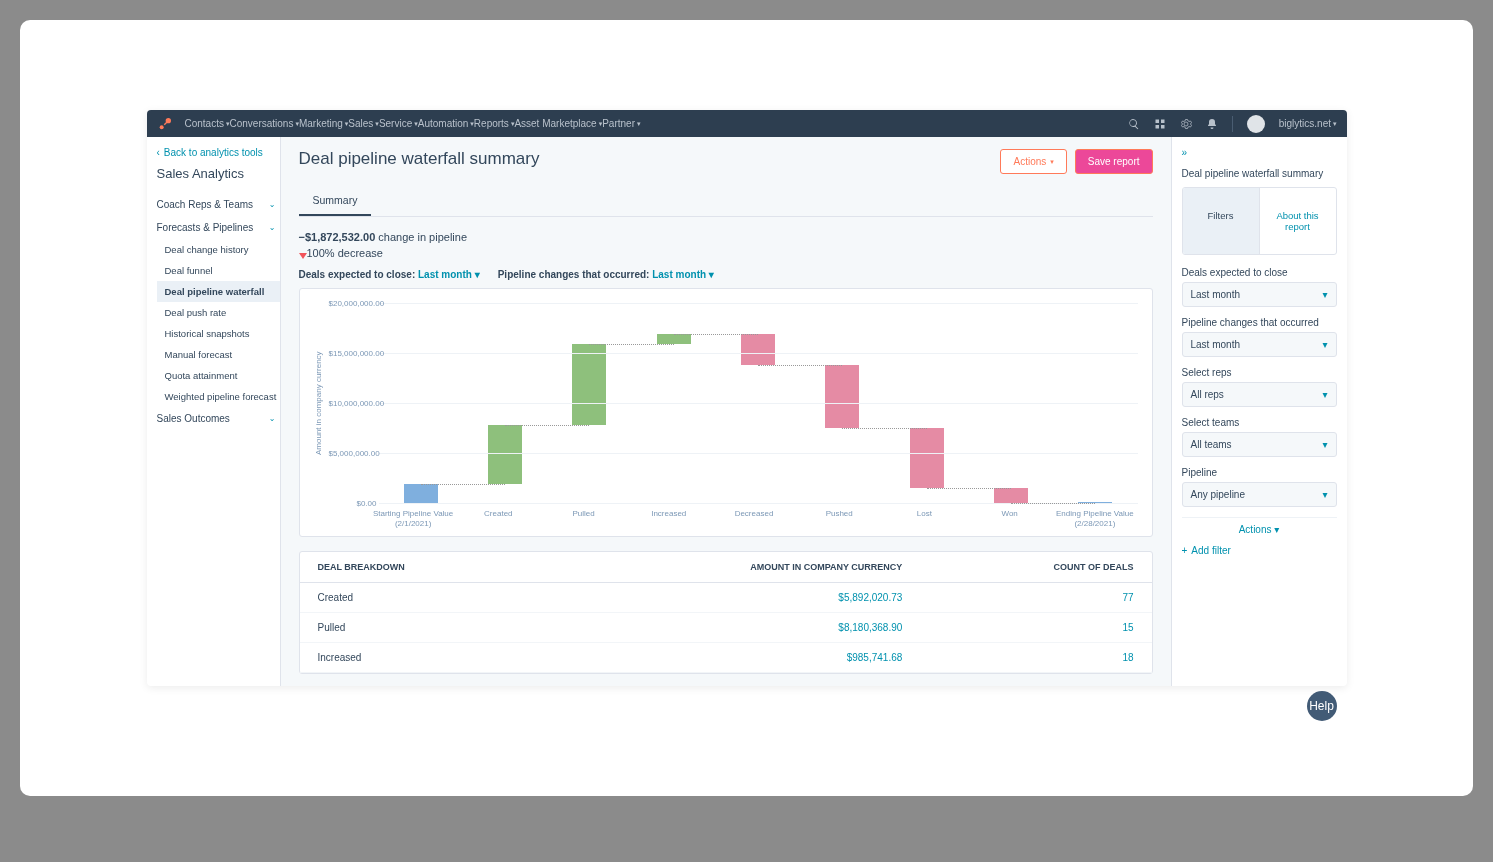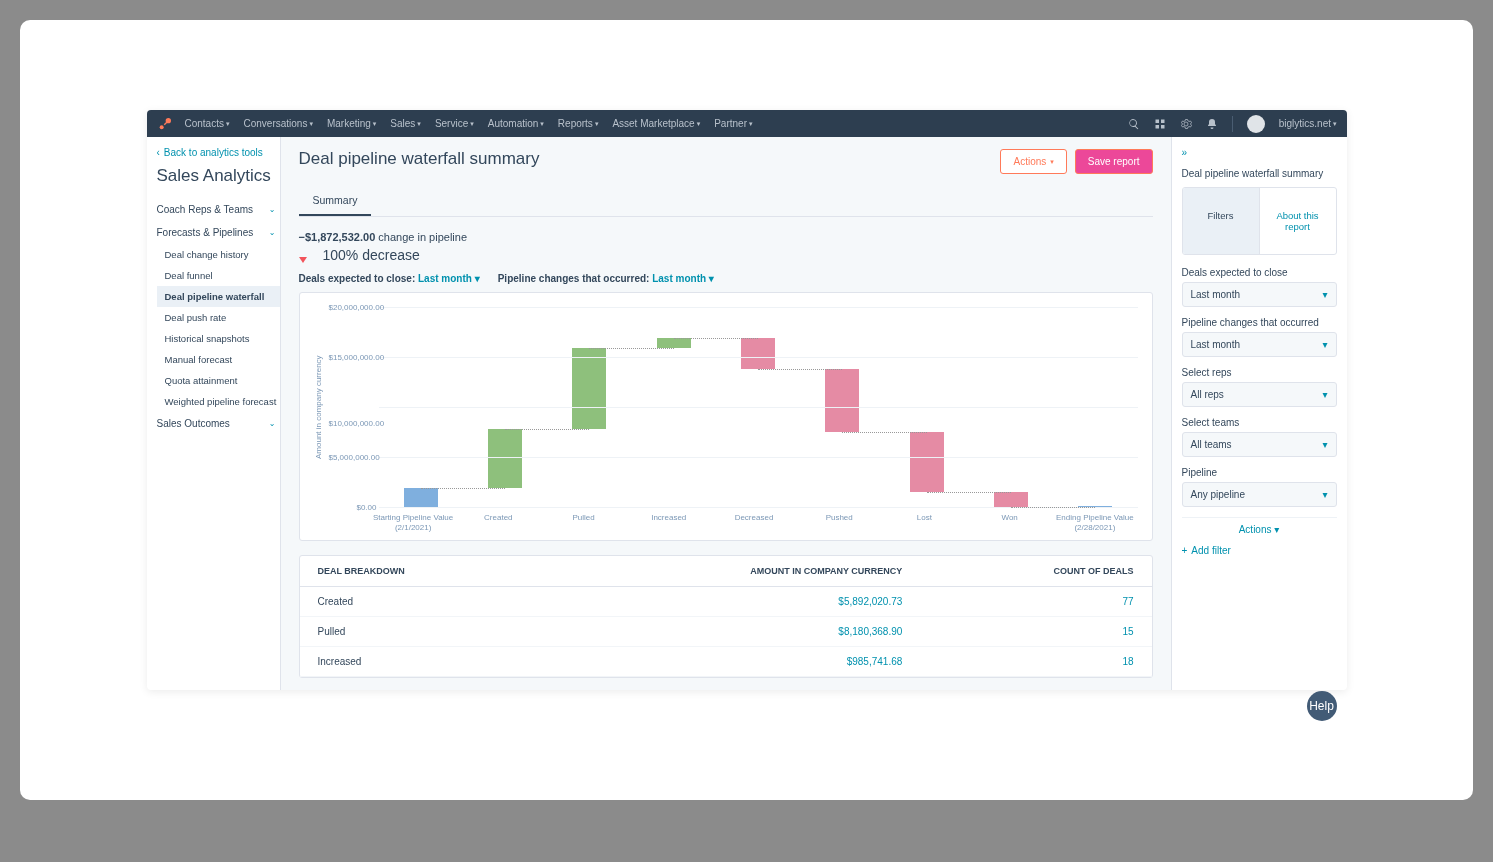--- a/index.html
+++ b/index.html
@@ -3,52 +3,52 @@
 <meta charset="utf-8">
 <style>
 * { box-sizing: border-box; margin: 0; padding: 0; }
 body { font-family: -apple-system, BlinkMacSystemFont, "Segoe UI", Helvetica, Arial, sans-serif; background: #8b8b8b; padding: 20px; }
 .frame { background: #fff; border-radius: 10px; padding: 90px 0 110px 0; display: flex; justify-content: center; }
 .app { width: 1200px; background: #fff; border-radius: 4px; box-shadow: 0 2px 8px rgba(0,0,0,0.08); overflow: hidden; }
 
 
 .topbar { background: #2d3e50; height: 27px; display: flex; align-items: center; padding: 0 10px; color: #b8c1cb; font-size: 10px; }
 .topbar .logo { width: 16px; height: 16px; margin-right: 12px; }
-.topbar .nav { display: flex; gap: 14px; flex: 1; }
+.topbar .nav { display: flex; flex: 1; }
 .topbar .nav-item { cursor: pointer; display: flex; align-items: center; gap: 2px; }
 .topbar .right { display: flex; align-items: center; gap: 14px; }
 .topbar svg { fill: #b8c1cb; }
 .avatar { width: 18px; height: 18px; border-radius: 50%; background: #e0e4e8; }
 
 
 .body { display: flex; }
 .sidebar { width: 133px; padding: 10px 0 10px 10px; font-size: 10px; }
 .back-link { color: #0091ae; cursor: pointer; display: flex; align-items: center; gap: 4px; margin-bottom: 8px; }
-.page-title { font-size: 17px; color: #33475b; font-weight: 500; margin-bottom: 12px; }
+.page-title { font-size: 13px; color: #33475b; font-weight: 500; margin-bottom: 12px; }
 
 .nav-group-head { display: flex; justify-content: space-between; align-items: center; color: #33475b; font-size: 10px; padding: 6px 4px 6px 0; cursor: pointer; }
 .nav-sub { list-style: none; }
 .nav-sub li { padding: 5px 0 5px 8px; color: #33475b; font-size: 9.5px; cursor: pointer; }
 .nav-sub li.active { background: #eaf0f6; font-weight: 600; }
 
 .main { flex: 1; background: #f5f8fa; padding: 12px 18px; border-left: 1px solid #dfe3eb; border-right: 1px solid #dfe3eb; }
 .main-head { display: flex; justify-content: space-between; align-items: start; }
 .main-title { font-size: 17px; color: #33475b; font-weight: 500; }
 .main-actions { display: flex; gap: 8px; }
 .btn { font-size: 10px; padding: 6px 12px; border-radius: 3px; cursor: pointer; border: 1px solid; display: flex; align-items: center; gap: 4px; }
 .btn-outline { background: #fff; border-color: #ff7a59; color: #ff7a59; }
 .btn-primary { background: #ec4899; border-color: #ff7a59; color: #fff; }
 
 .tabs { display: flex; border-bottom: 1px solid #dfe3eb; margin-top: 12px; }
 .tab { padding: 8px 14px; font-size: 10.5px; color: #33475b; cursor: pointer; }
 .tab.active { border-bottom: 2px solid #33475b; font-weight: 500; }
 
 .summary-line { margin-top: 14px; font-size: 11px; color: #33475b; }
 .summary-line strong { font-weight: 600; }
-.summary-sub { display: flex; align-items: flex-end; gap: 16px; color: #33475b; font-size: 14px; margin-top: 4px; }
+.summary-sub { display: flex; align-items: flex-end; gap: 0; color: #33475b; font-size: 11px; margin-top: 4px; }
 .triangle-down { width: 0; height: 0; border-left: 4px solid transparent; border-right: 4px solid transparent; border-top: 6px solid #f2545b; }
 
 .filter-row { display: flex; gap: 18px; font-size: 10px; color: #33475b; margin-top: 10px; font-weight: bold; }
 .filter-row .link { color: #0091ae; cursor: pointer; }
 
 .chart-card { background: #fff; border: 1px solid #dfe3eb; border-radius: 3px; margin-top: 8px; padding: 14px 14px 8px 14px; }
 .chart-wrap { display: flex; }
 .y-label { writing-mode: vertical-rl; transform: rotate(180deg); font-size: 8px; color: #7c98b6; text-align: center; }
 .chart-area { flex: 1; position: relative; height: 200px; margin-left: 6px; }
 .gridline { position: absolute; left: 50px; right: 0; border-top: 1px solid #eef2f6; }
@@ -240,21 +240,21 @@
                   <div class="connector" style="top: 200px; left: 83.3333%; width: 11.1111%;"></div>
                   <div class="col">
                     <div class="bar blue" style="bottom: 0px; height: 1px;"></div>
                   </div>
                 </div>
           <div class="gridline" style="top: 200px;"></div>
                 <div class="ytick" style="top: 200px;">$0.00</div>
                 <div class="gridline" style="top: 150px;"></div>
                 <div class="ytick" style="top: 150px;">$5,000,000.00</div>
                 <div class="gridline" style="top: 100px;"></div>
-                <div class="ytick" style="top: 116px;">$10,000,000.00</div>
+                <div class="ytick" style="top: 100px;">$10,000,000.00</div>
                 <div class="gridline" style="top: 50px;"></div>
                 <div class="ytick" style="top: 50px;">$15,000,000.00</div>
                 <div class="gridline" style="top: 0px;"></div>
                 <div class="ytick" style="top: 0px;">$20,000,000.00</div>
               </div>
         </div>
         <div class="x-labels" id="x-labels">
               <div>Starting Pipeline Value <br>(2/1/2021)</div>
               <div>Created</div>
               <div>Pulled</div>

